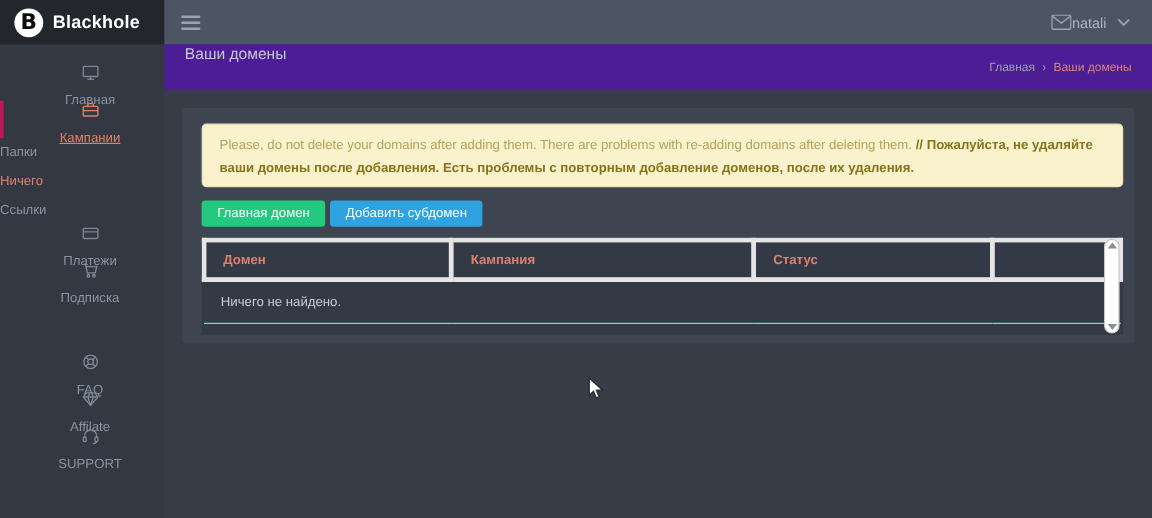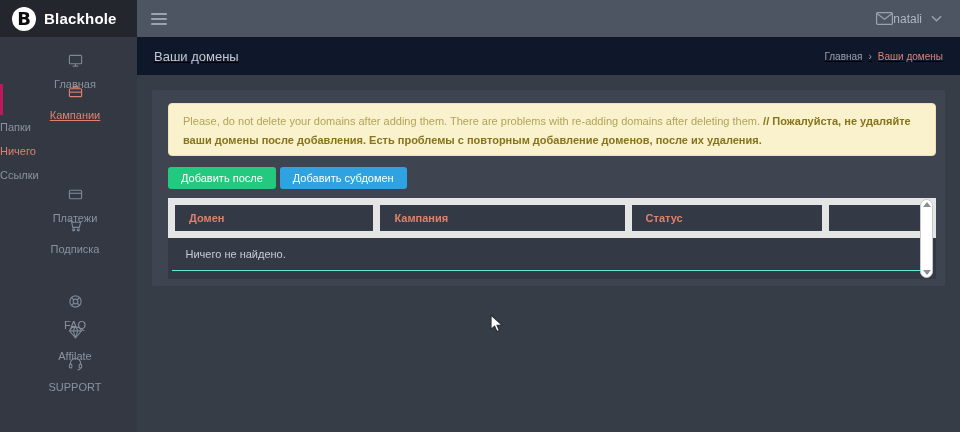--- a/index.html
+++ b/index.html
@@ -37,21 +37,21 @@
 
   .topbar { height: 37px; background: #4d5462; display: flex; align-items: center; padding: 0 18px 0 14px; }
   .hamburger { display: flex; flex-direction: column; gap: 3px; cursor: pointer; }
   .hamburger span { width: 16px; height: 2px; background: #9aa3b0; border-radius: 1px; }
   .topbar-right { margin-left: auto; display: flex; align-items: center; }
   .mail-icon svg { width: 17px; height: 13px; stroke: #99a2ae; fill: none; stroke-width: 1.2; display: block; cursor: pointer; }
   .user { display: flex; align-items: center; gap: 9px; cursor: pointer; }
   .username { color: #aeb6c2; font-size: 12px; }
   .chev svg { width: 11px; height: 7px; stroke: #99a2ae; fill: none; stroke-width: 1.6; display: block; }
 
-  .titlebar { height: 38px; background: #0f172a; display: flex; align-items: center; padding: 0 17px; text-decoration: underline; }
+  .titlebar { height: 38px; background: #4c1d95; display: flex; padding: 0 17px; }
   .page-title { color: #c3c9d3; font-size: 13px; }
   .breadcrumb { margin-left: auto; font-size: 10px; display: flex; align-items: center; gap: 6px; }
   .breadcrumb .bc-home { color: #9aa1ac; cursor: pointer; }
   .breadcrumb .bc-sep { color: #9aa1ac; }
   .breadcrumb .bc-current { color: #dd8570; }
 
   .content { flex: 1; background: #373d47; padding: 15px; }
   .panel { background: #3e4551; border-radius: 2px; height: 196px; padding: 13px 9px 16px 16px; }
 
   .alert {
@@ -67,21 +67,21 @@
     height: 22px; padding: 0 13px; cursor: pointer;
     font-family: "Liberation Sans", sans-serif;
   }
   .btn-green { background: #22c97f; }
   .btn-blue  { background: #2fa3e2; }
 
   .table-wrap { margin-top: 9px; position: relative; height: 81px; background: #333a45; overflow: hidden; }
   table { width: 100%; border-collapse: collapse; table-layout: fixed; }
   th {
     color: #df806b; font-size: 11px; text-align: left; font-weight: bold;
-    height: 33px; padding: 0 14px; border: 7px solid #e5e5e5;
+    height: 33px; padding: 0 14px; border: 4px solid #e5e5e5;
   }
   td {
     color: #c6ccd6; font-size: 11px; height: 36px; padding: 0 14px;
     border-bottom: 1px solid #5eead4;
   }
   .col1 { width: 27%; } .col2 { width: 33%; } .col3 { width: 26%; } .col4 { width: 14%; }
 
   .scrollbar {
     position: absolute; top: 1px; right: 3px; width: 13px; height: 79px;
     background: #ffffff; border-radius: 7px; border: 1px solid #c9c9c9;
@@ -209,21 +209,21 @@
     </div>
 
     <div class="content">
       <div class="panel">
 
         <div class="alert">
           <span>Please, do not delete your domains after adding them. There are problems with re-adding domains after deleting them. </span><b>// Пожалуйста, не удаляйте ваши домены после добавления. Есть проблемы с повторным добавление доменов, после их удаления.</b>
         </div>
 
         <div class="btn-row">
-          <button class="btn btn-green">Добавить после</button>
+          <button class="btn btn-green">Главная домен</button>
           <button class="btn btn-blue">Добавить субдомен</button>
         </div>
 
         <div class="table-wrap">
           <table>
             <thead>
               <tr>
                 <th class="col1">Домен</th>
                 <th class="col2">Кампания</th>
                 <th class="col3">Статус</th>

